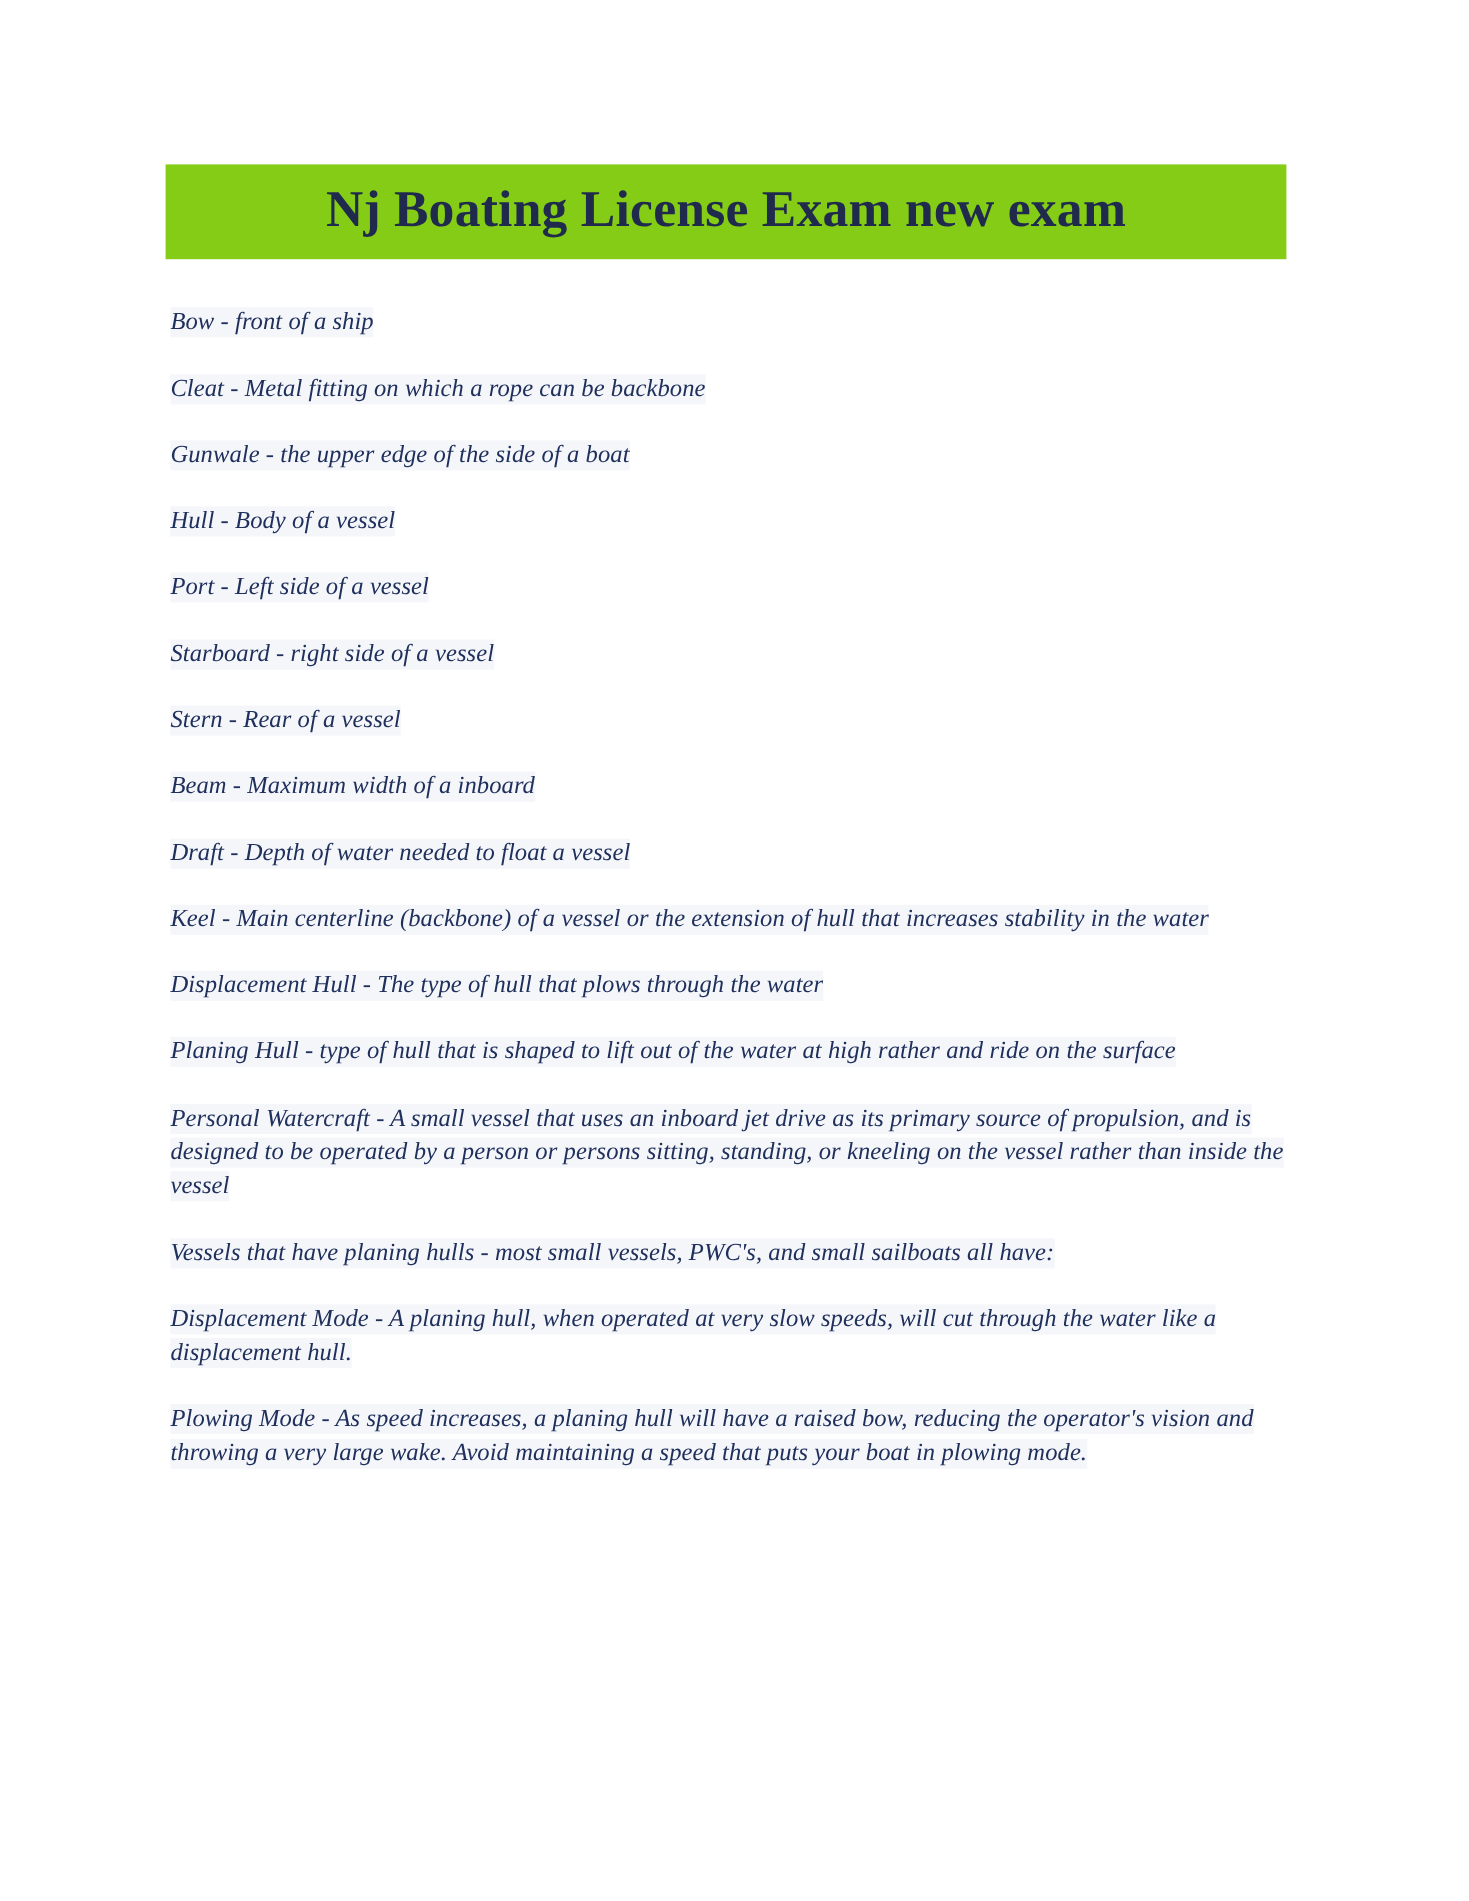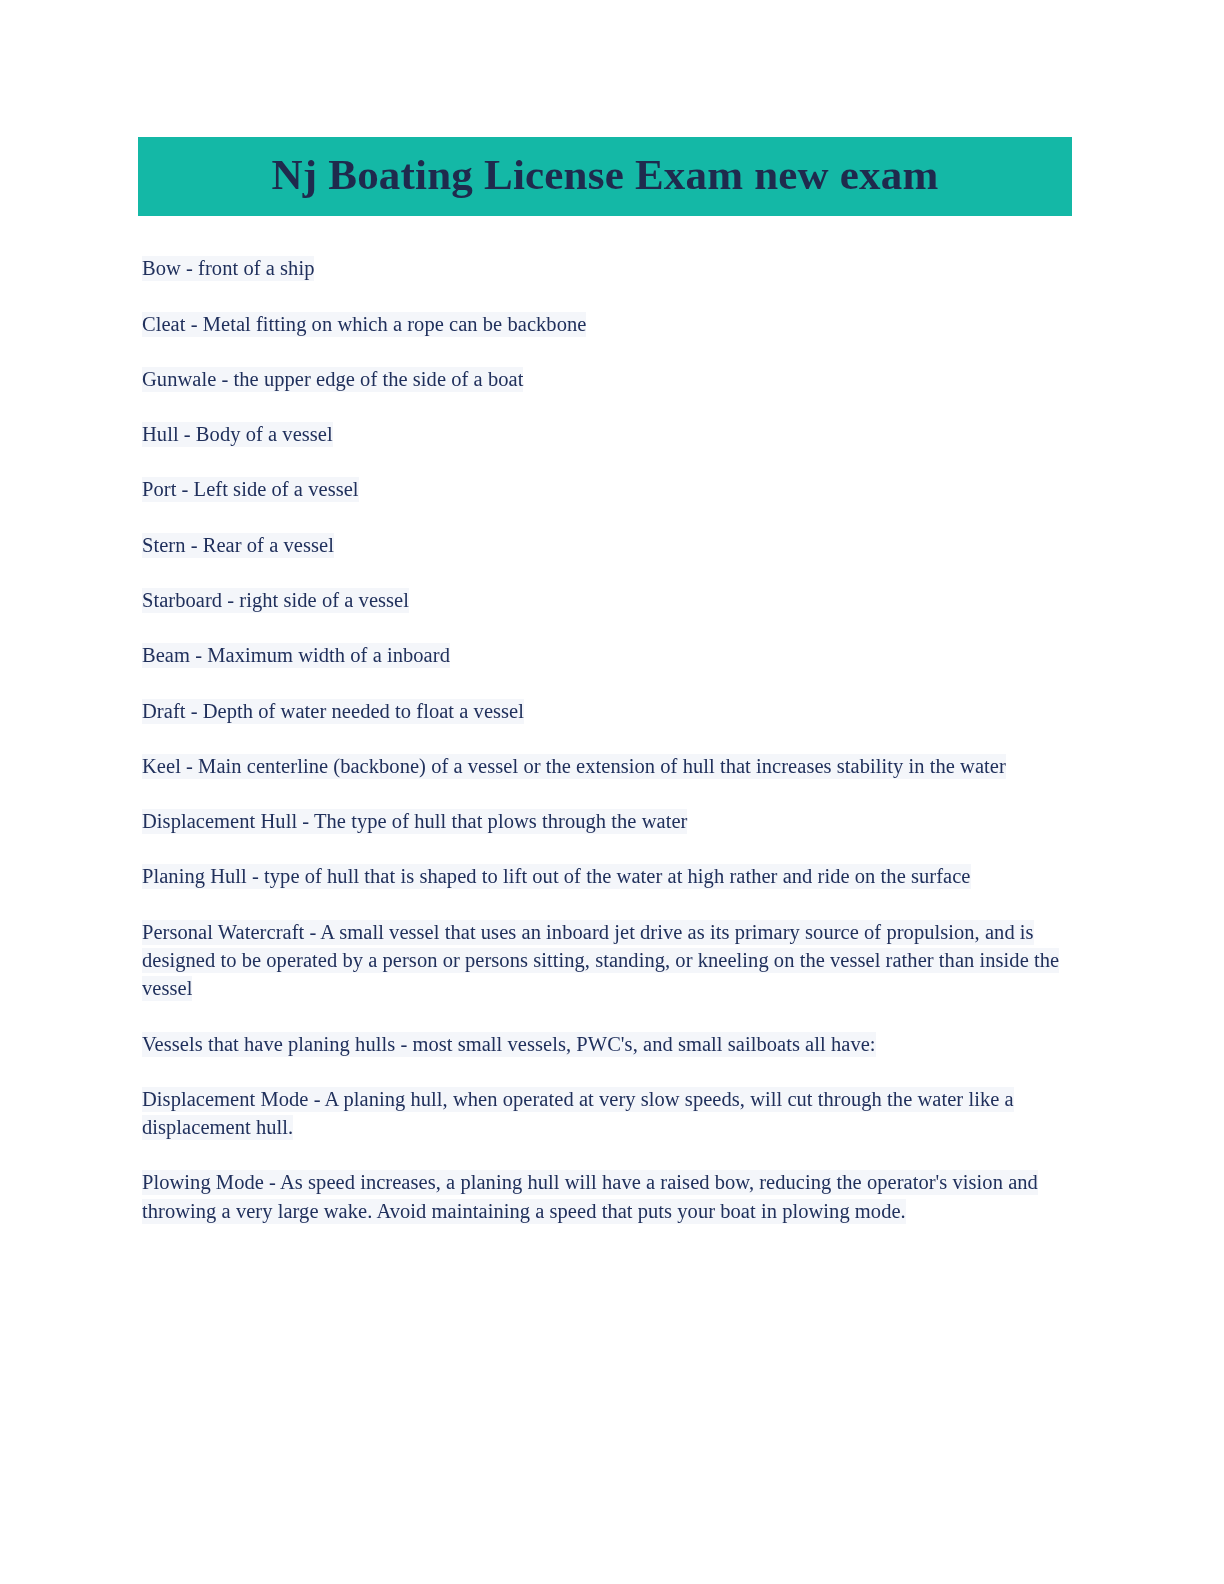--- a/index.html
+++ b/index.html
@@ -16,41 +16,42 @@
   }
   .page {
     position: relative;
     width: 1224px;
     height: 1584px;
     box-sizing: border-box;
     padding: 0;
   }
   .doc-title-band {
     margin: 137px 152px 0 138px;
-    background: #14b8a6;
+    background: #84cc16;
     padding: 14px 0 18px 0;
   }
   .doc-title {
     font-size: 43px;
     font-weight: bold;
     text-align: center;
     color: #1f2a4d;
     letter-spacing: 0.2px;
     line-height: 1.1;
     margin: 0;
   }
   .body-block {
     margin: 38px 150px 0 142px;
   }
   .entry {
     font-size: 20.5px;
     line-height: 1.38;
     color: #20305c;
     margin: 0 0 27px 0;
     letter-spacing: 0.05px;
+    font-style: italic;
   }
   .entry span.hl {
     background: #f4f6fa;
     box-decoration-break: clone;
     -webkit-box-decoration-break: clone;
     padding: 1px 0 2px 0;
   }
   .entry.wide {
     margin-right: -6px;
   }
@@ -63,22 +64,22 @@
   <div class="doc-title-band">
     <h1 class="doc-title">Nj Boating License Exam new exam</h1>
   </div>
 
   <div class="body-block">
     <p class="entry"><span class="hl">Bow - front of a ship</span></p>
     <p class="entry"><span class="hl">Cleat - Metal fitting on which a rope can be backbone</span></p>
     <p class="entry"><span class="hl">Gunwale - the upper edge of the side of a boat</span></p>
     <p class="entry"><span class="hl">Hull - Body of a vessel</span></p>
     <p class="entry"><span class="hl">Port - Left side of a vessel</span></p>
+    <p class="entry"><span class="hl">Starboard - right side of a vessel</span></p>
     <p class="entry"><span class="hl">Stern - Rear of a vessel</span></p>
-    <p class="entry"><span class="hl">Starboard - right side of a vessel</span></p>
     <p class="entry"><span class="hl">Beam - Maximum width of a inboard</span></p>
     <p class="entry"><span class="hl">Draft - Depth of water needed to float a vessel</span></p>
     <p class="entry wide"><span class="hl">Keel - Main centerline (backbone) of a vessel or the extension of hull that increases stability in the water</span></p>
     <p class="entry"><span class="hl">Displacement Hull - The type of hull that plows through the water</span></p>
     <p class="entry wide"><span class="hl">Planing Hull - type of hull that is shaped to lift out of the water at high rather and ride on the surface</span></p>
     <p class="entry wide"><span class="hl">Personal Watercraft - A small vessel that uses an inboard jet drive as its primary source of propulsion, and is designed to be operated by a person or persons sitting, standing, or kneeling on the vessel rather than inside the vessel</span></p>
     <p class="entry"><span class="hl">Vessels that have planing hulls - most small vessels, PWC's, and small sailboats all have:</span></p>
     <p class="entry wide"><span class="hl">Displacement Mode - A planing hull, when operated at very slow speeds, will cut through the water like a displacement hull.</span></p>
     <p class="entry wide"><span class="hl">Plowing Mode - As speed increases, a planing hull will have a raised bow, reducing the operator's vision and throwing a very large wake. Avoid maintaining a speed that puts your boat in plowing mode.</span></p>
   </div>

